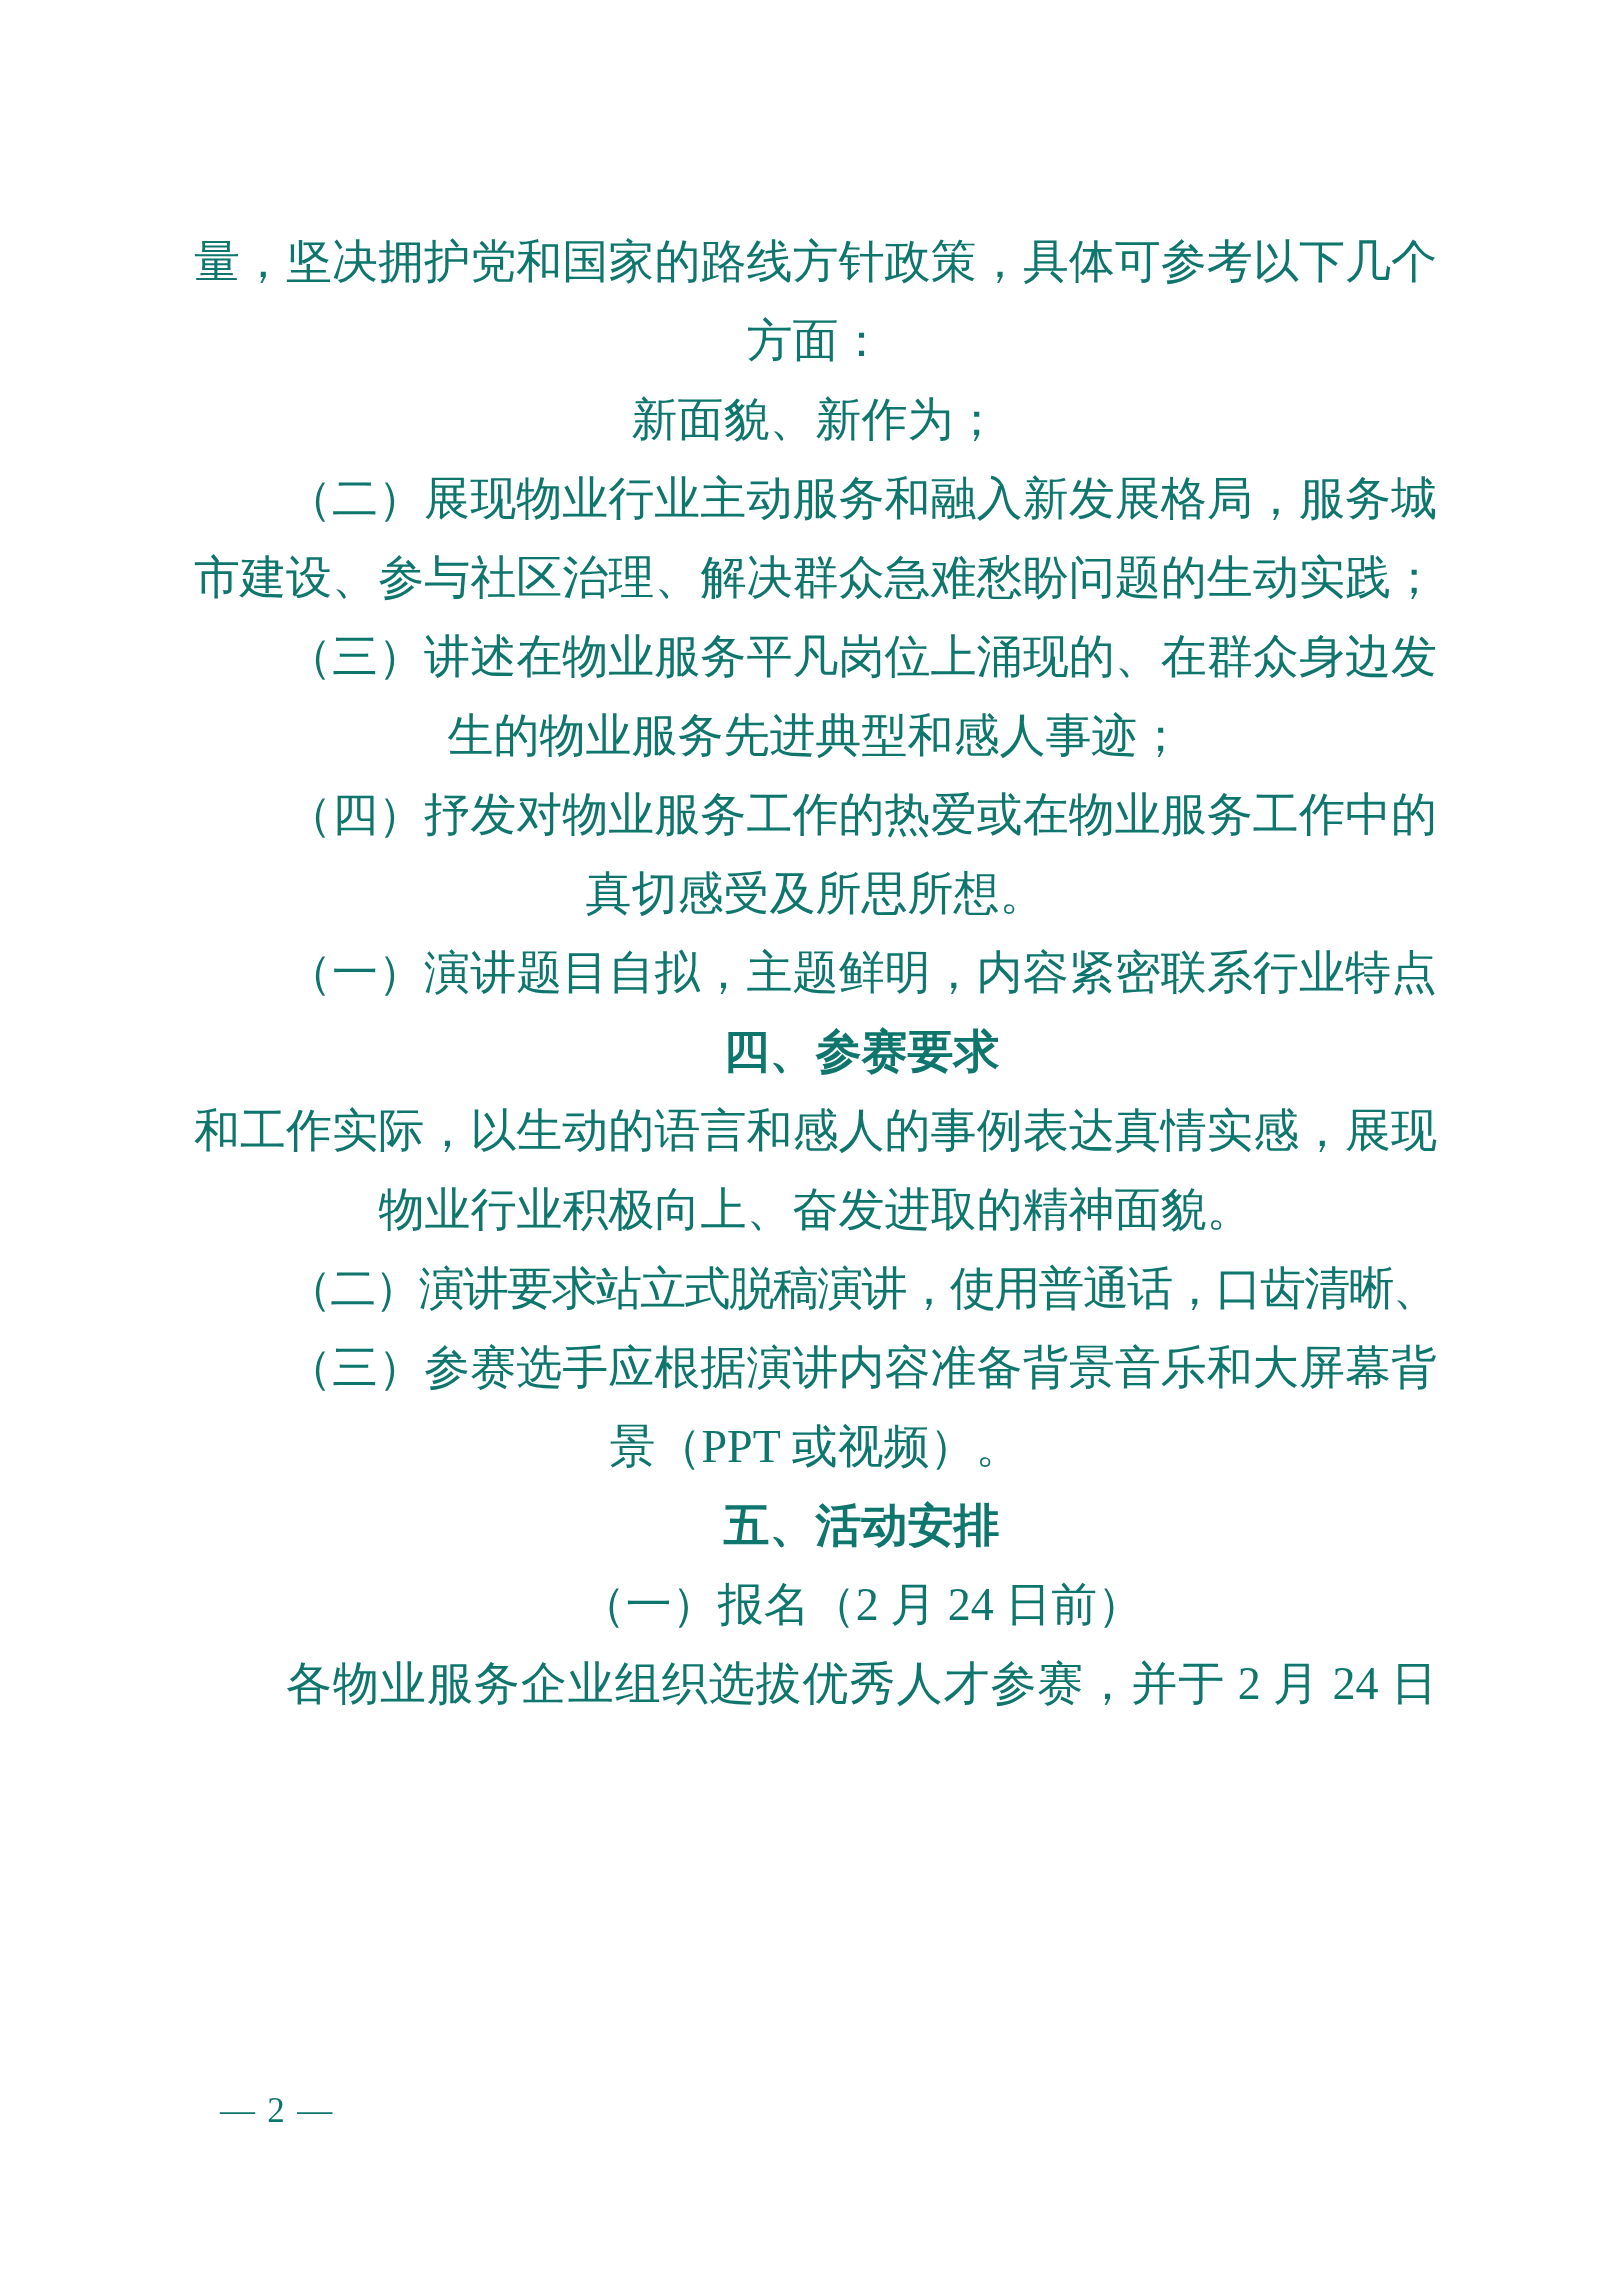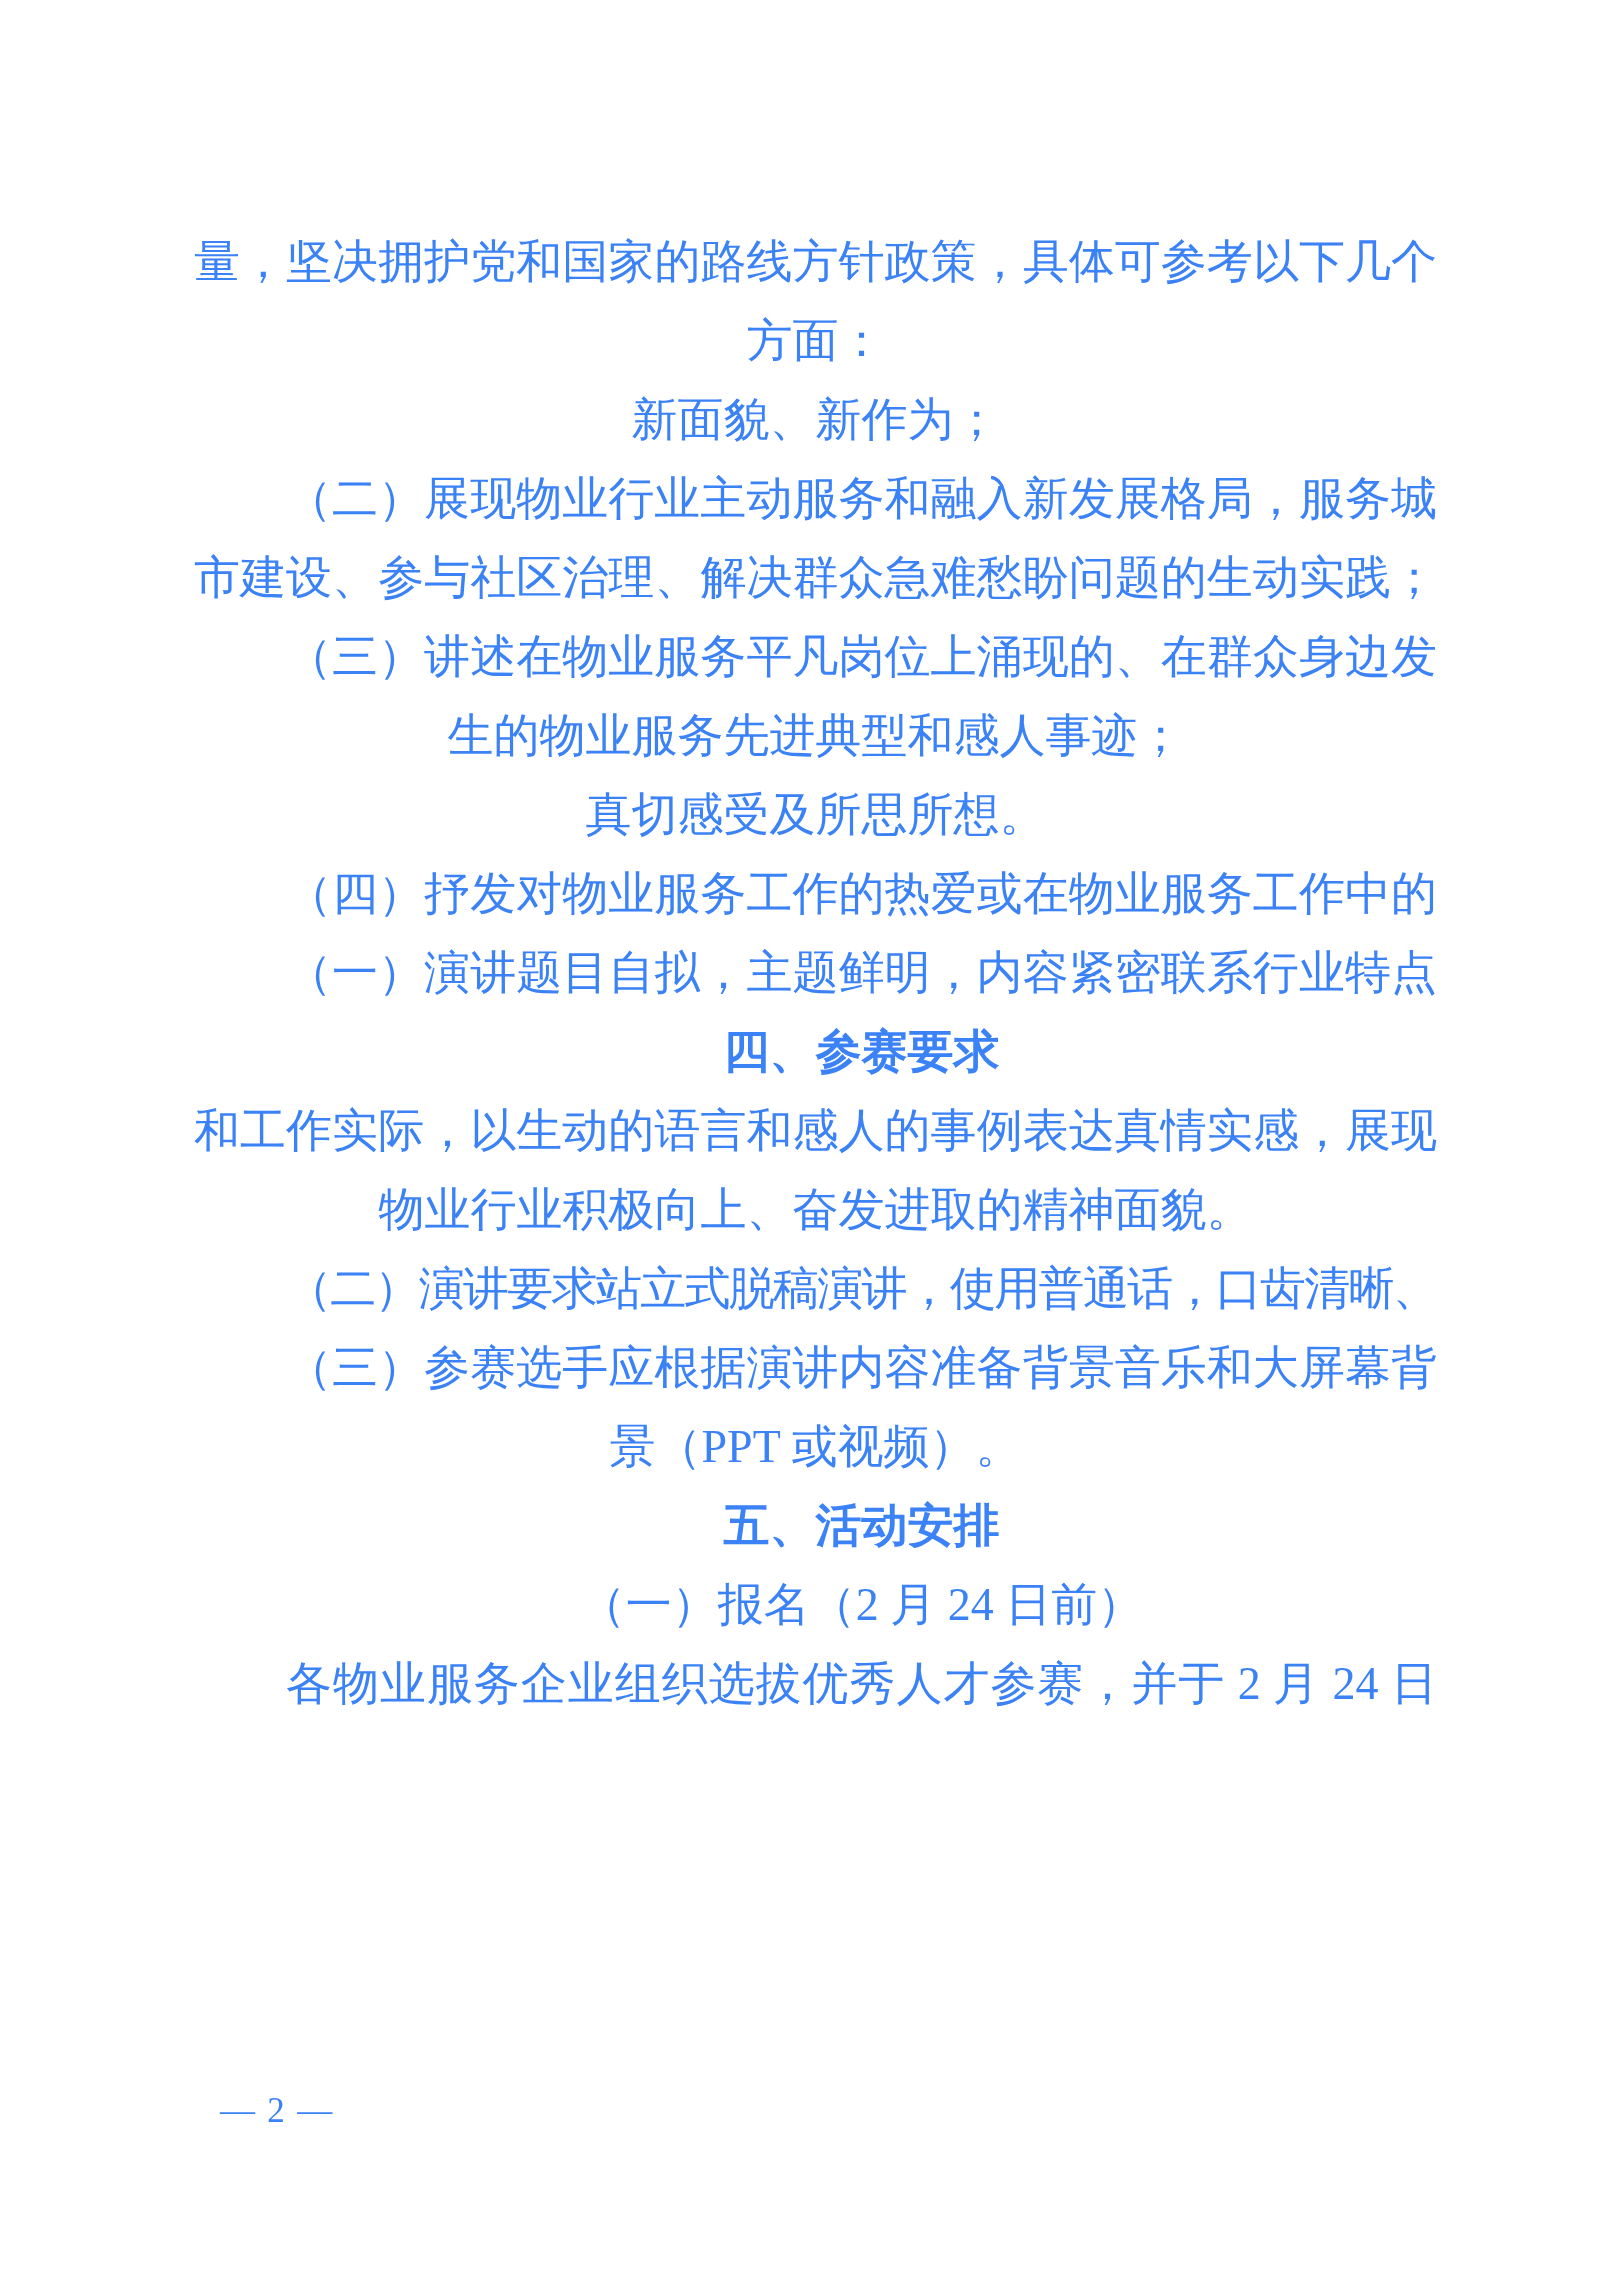--- a/index.html
+++ b/index.html
@@ -5,21 +5,21 @@
   html, body {
     margin: 0;
     padding: 0;
     background: #ffffff;
   }
   .page {
     position: relative;
     width: 1622px;
     height: 2295px;
     background: #ffffff;
-    color: #3b82f6;
+    color: #0f766e;
     font-family: "Liberation Serif", "DejaVu Serif", serif;
     overflow: hidden;
     border-radius: 28px;
   }
   .content {
     position: absolute;
     left: 194px;
     top: 222px;
     width: 1243px;
   }
@@ -63,22 +63,22 @@
 
 <div class="page">
   <div class="content">
     <div class="ln j">量，坚决拥护党和国家的路线方针政策，具体可参考以下几个</div>
     <div class="ln">方面：</div>
     <div class="ln">新面貌、新作为；</div>
     <div class="ln j ind">（二）展现物业行业主动服务和融入新发展格局，服务城</div>
     <div class="ln j">市建设、参与社区治理、解决群众急难愁盼问题的生动实践；</div>
     <div class="ln j ind">（三）讲述在物业服务平凡岗位上涌现的、在群众身边发</div>
     <div class="ln">生的物业服务先进典型和感人事迹；</div>
+    <div class="ln j ind">（四）抒发对物业服务工作的热爱或在物业服务工作中的</div>
     <div class="ln">真切感受及所思所想。</div>
-    <div class="ln j ind">（四）抒发对物业服务工作的热爱或在物业服务工作中的</div>
     <div class="ln j ind">（一）演讲题目自拟，主题鲜明，内容紧密联系行业特点</div>
     <div class="ln b h ind">四、参赛要求</div>
     <div class="ln j">和工作实际，以生动的语言和感人的事例表达真情实感，展现</div>
     <div class="ln">物业行业积极向上、奋发进取的精神面貌。</div>
     <div class="ln j ind tight">（二）演讲要求站立式脱稿演讲，使用普通话，口齿清晰、</div>
     <div class="ln j ind">（三）参赛选手应根据演讲内容准备背景音乐和大屏幕背</div>
     <div class="ln">景（PPT 或视频）。</div>
     <div class="ln b h ind">五、活动安排</div>
     <div class="ln b ind">（一）报名（2 月 24 日前）</div>
     <div class="ln j ind">各物业服务企业组织选拔优秀人才参赛，并于 2 月 24 日之</div>

